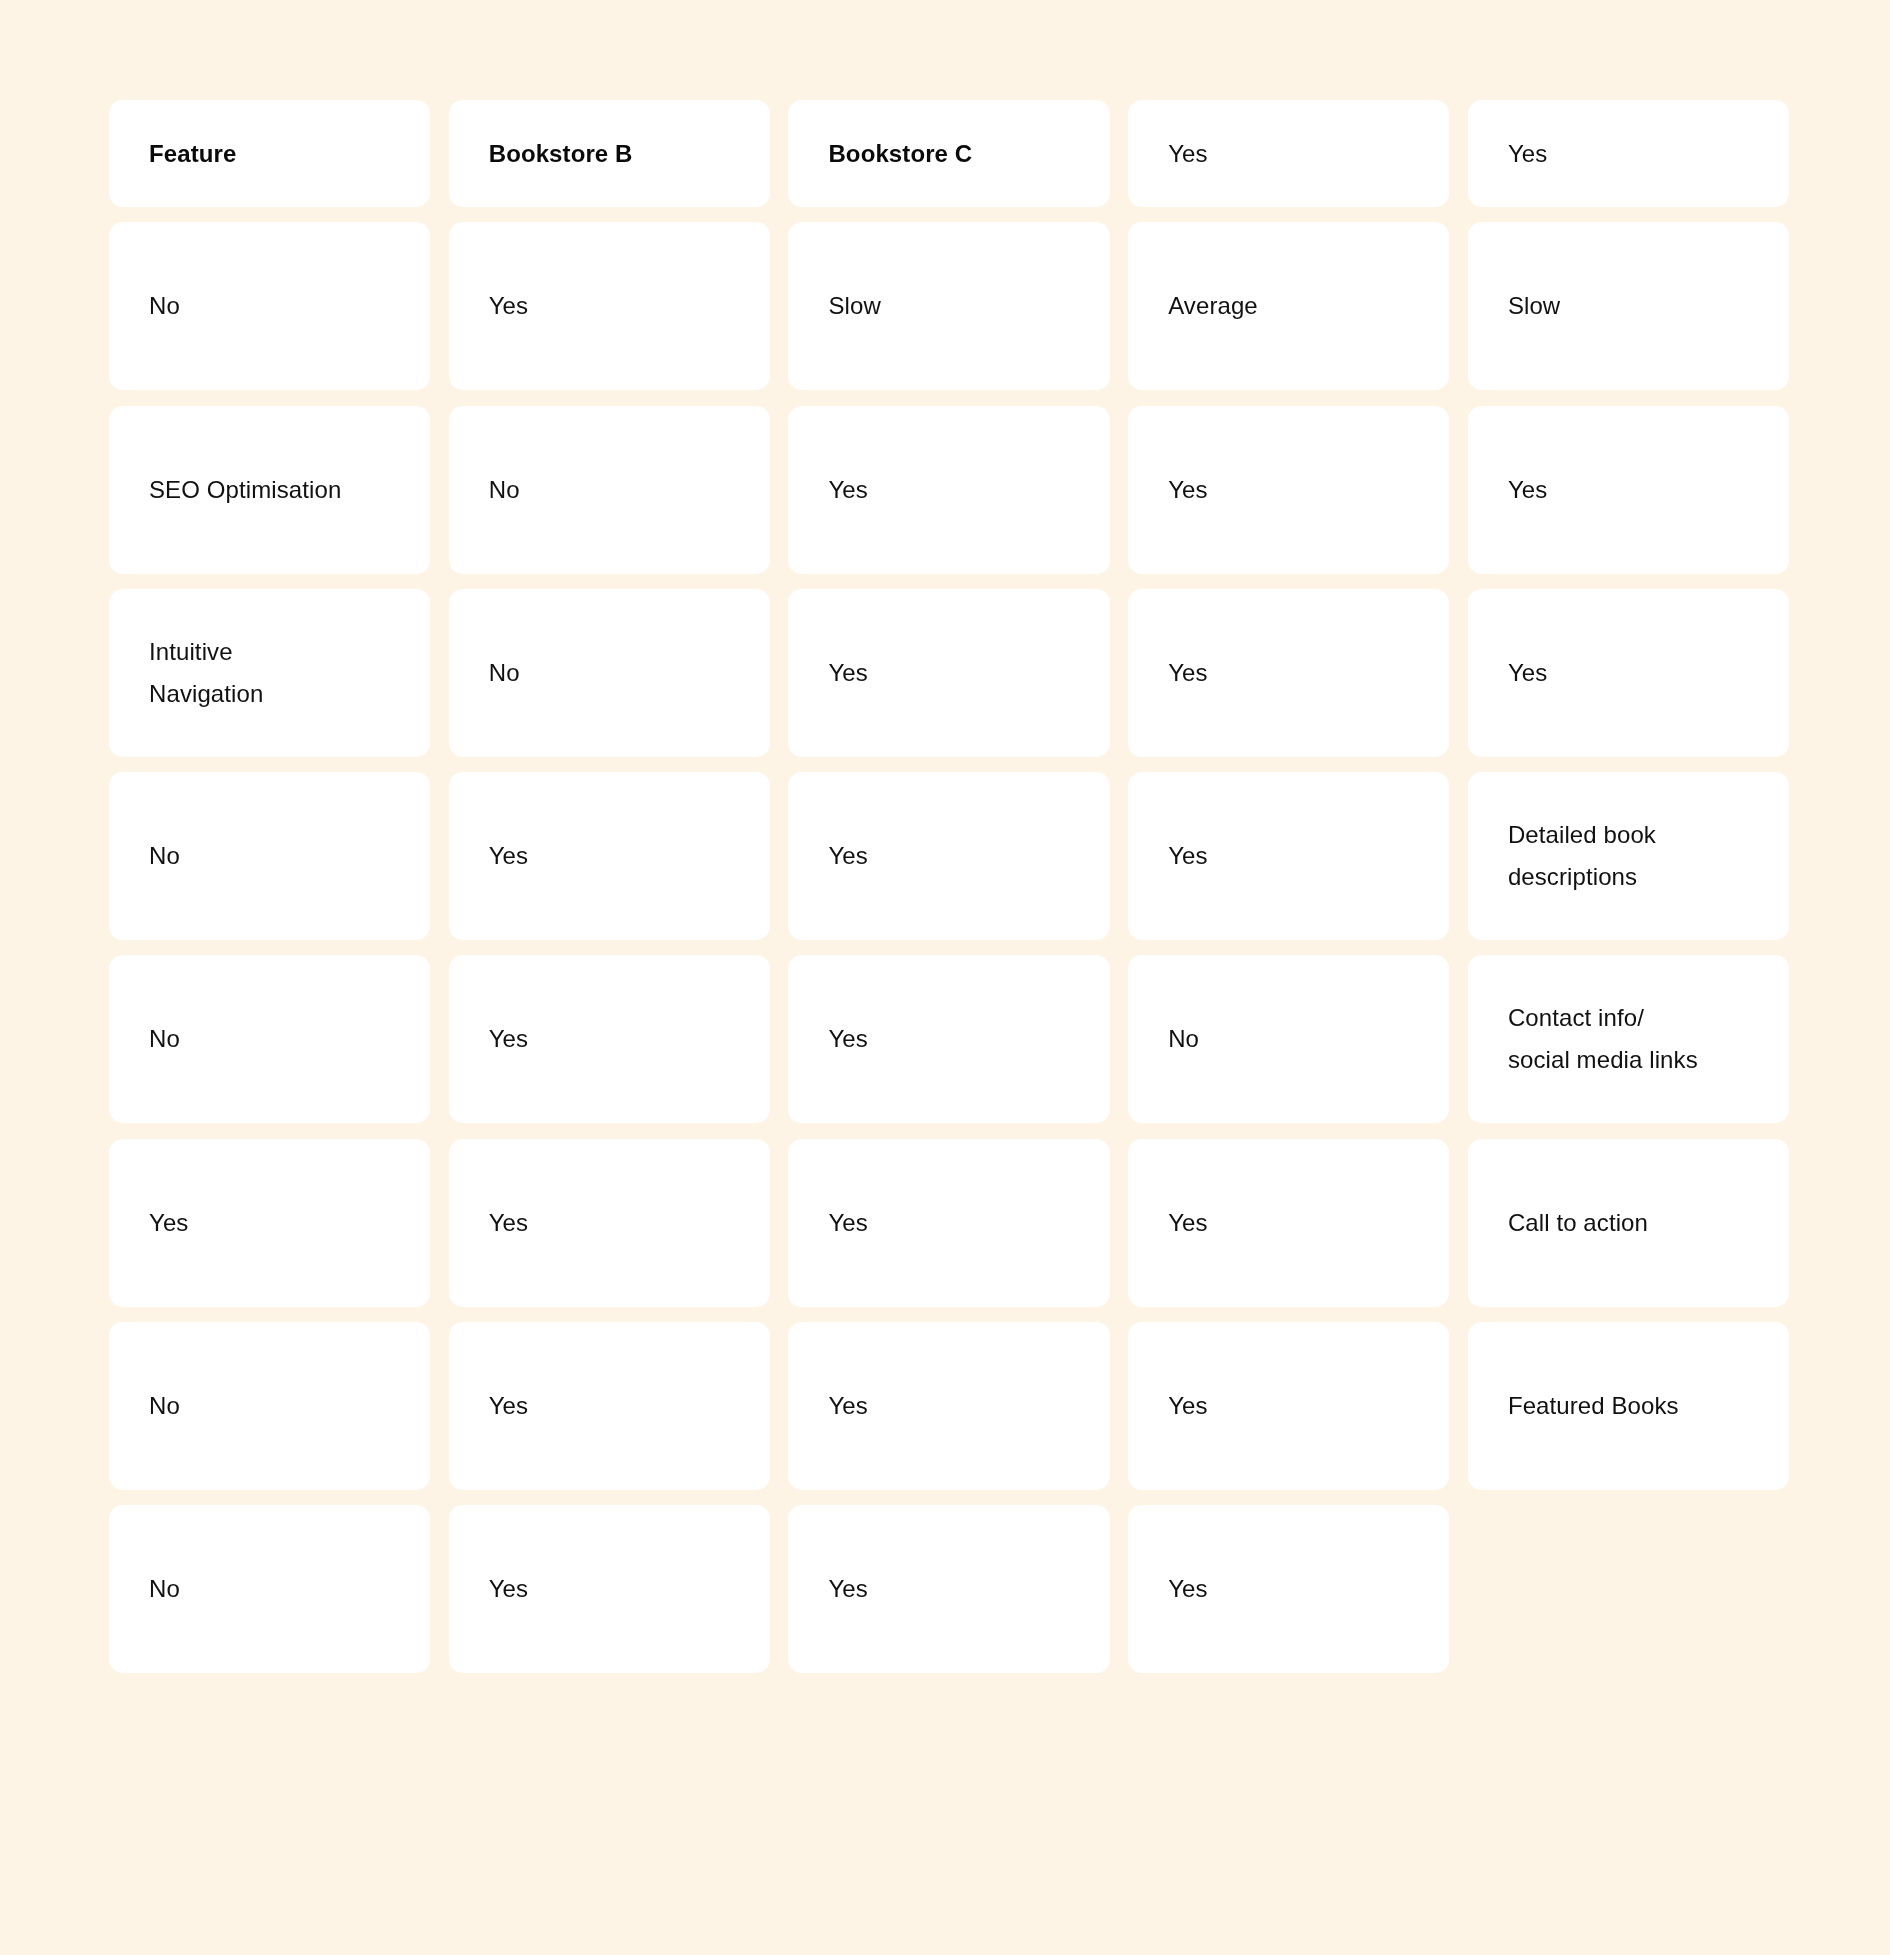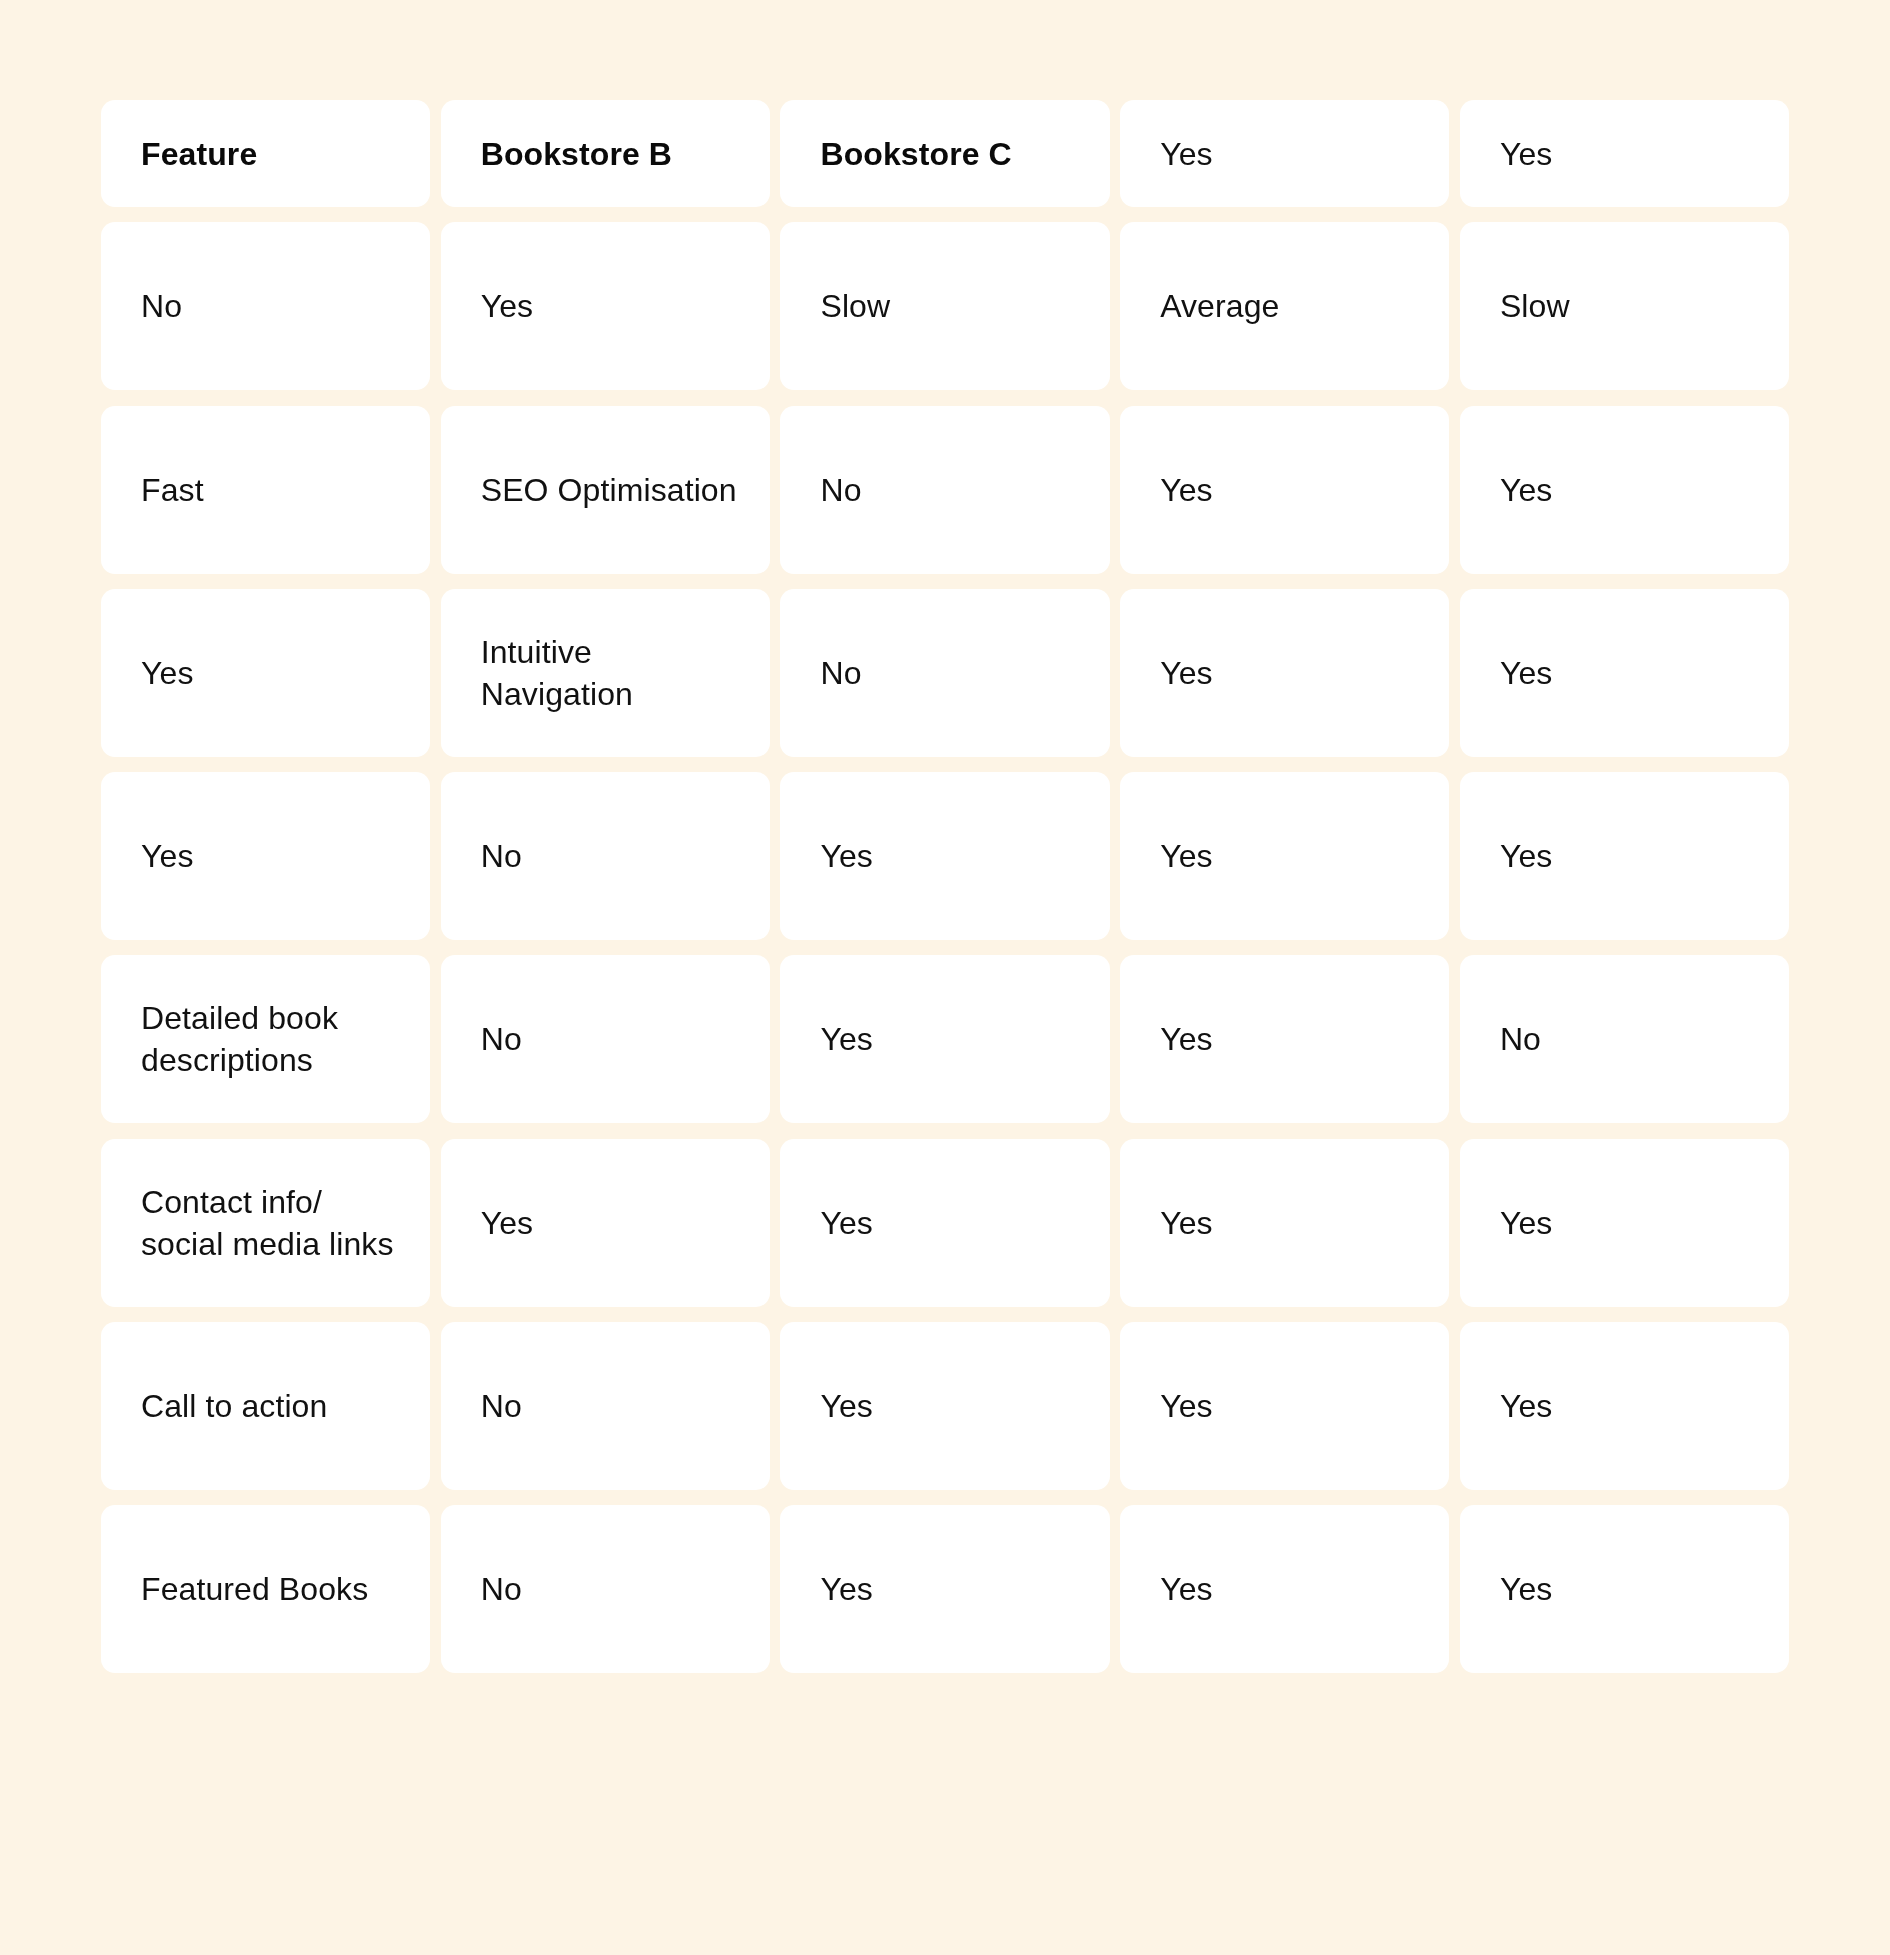--- a/index.html
+++ b/index.html
@@ -21,46 +21,46 @@
     grid-template-rows: 107px repeat(9, 168px);
     column-gap: 10.6px;
     row-gap: 15.3px;
   }
   .cell {
     background: #FFFFFF;
     border-radius: 14px;
     display: flex;
     align-items: center;
     padding: 0 23.6px 0 40px;
-    font-size: 32px;
+    font-size: 24px;
     line-height: 42px;
     color: #111111;
     white-space: pre-line;
     letter-spacing: 0.1px;
+    margin-left: 8px;
   }
   .cell.header {
     font-weight: 700;
     color: #0A0A0A;
   }
 </style>
 </head>
 <body>
 
 <div class="grid" id="comparison-grid">
     <div class="cell header">Feature</div>
     <div class="cell header">Bookstore B</div>
     <div class="cell header">Bookstore C</div>
     <div class="cell">Yes</div>
     <div class="cell">Yes</div>
     <div class="cell">No</div>
     <div class="cell">Yes</div>
     <div class="cell">Slow</div>
     <div class="cell">Average</div>
     <div class="cell">Slow</div>
-    <div class="cell">Fast</div>
     <div class="cell">SEO Optimisation</div>
     <div class="cell">No</div>
     <div class="cell">Yes</div>
     <div class="cell">Yes</div>
     <div class="cell">Yes</div>
     <div class="cell">Intuitive
 Navigation</div>
     <div class="cell">No</div>
     <div class="cell">Yes</div>
     <div class="cell">Yes</div>

